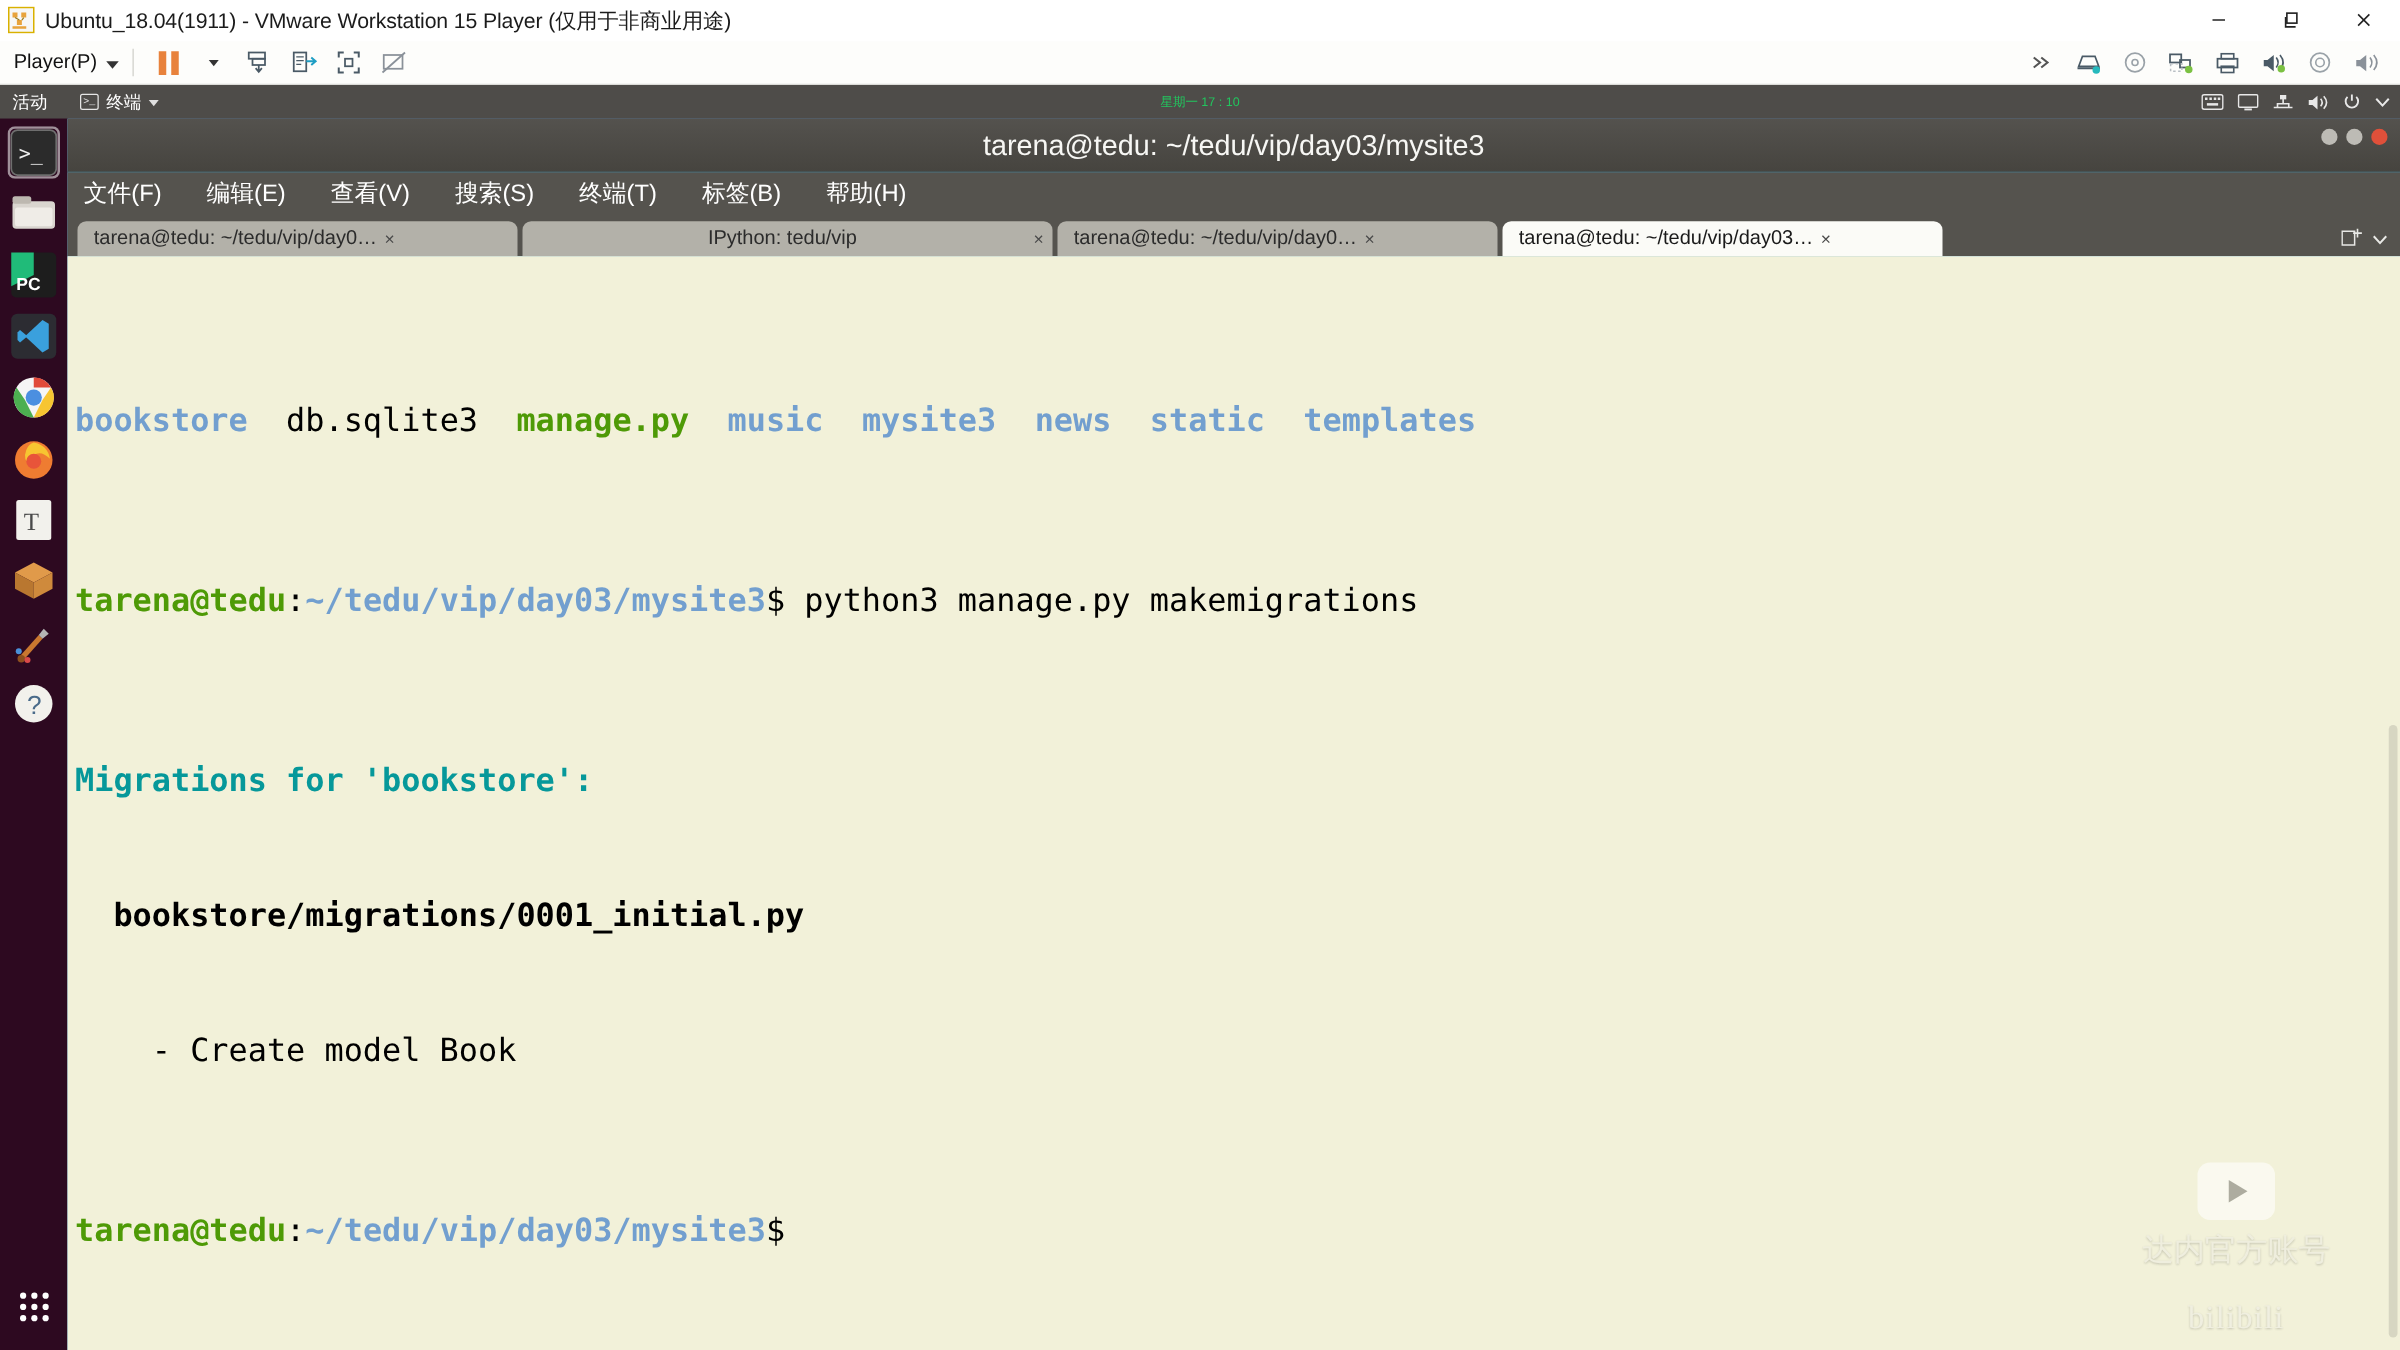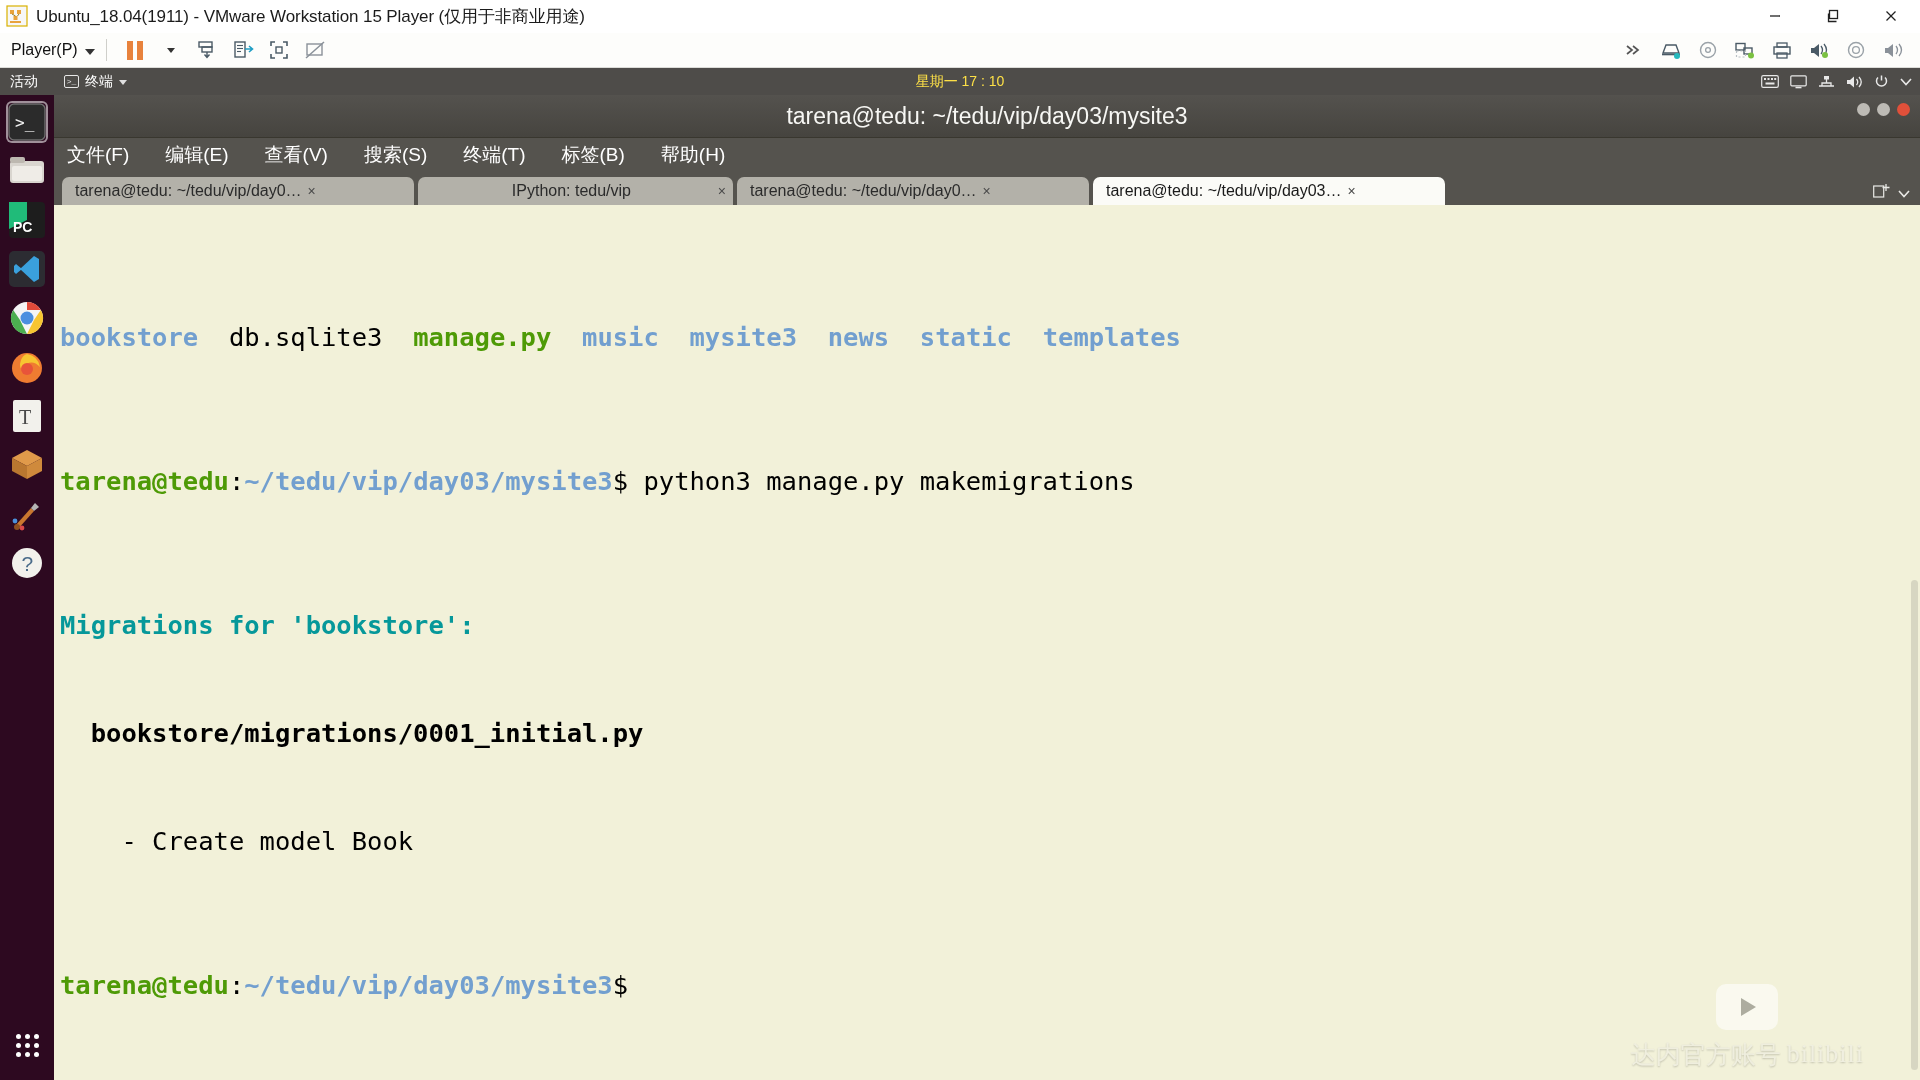--- a/index.html
+++ b/index.html
@@ -85,21 +85,21 @@
     width:15px;height:13px;border:1.6px solid #e6e6e6; border-radius:2px;
     display:flex;align-items:center;justify-content:center;
   }
   .gt-appicon span { font-size:8px; color:#e6e6e6; line-height:1; font-family:"Liberation Mono", monospace;}
   .gt-caret {
     width:0;height:0;border-left:4px solid transparent;border-right:4px solid transparent;
     border-top:5px solid #e0e0e0; margin-top:2px;
   }
   .gt-clock {
     position:absolute; left:50%; transform: translateX(-50%);
-    font-size:14px; color:#fde047; white-space:nowrap;
+    font-size:10px; color:#22c55e; white-space:nowrap;
   }
   .gt-tray {
     position:absolute; right: 8px; display:flex; align-items:center; gap:11px;
   }
   .gt-tray svg { display:block; }
 
   
   .dock {
     position: absolute; left: 0; top: 27px; width: 54px; height: 985px;
     background: rgba(45,10,32,0.93);
@@ -208,23 +208,24 @@
     width: 62px; height: 46px; border-radius: 10px;
     background: rgba(255,255,255,0.72);
     display:flex; align-items:center; justify-content:center;
   }
   .wm-play .tri {
     width:0;height:0;border-left: 15px solid #9e9e93;
     border-top: 9px solid transparent; border-bottom: 9px solid transparent;
     margin-left:3px;
   }
   .wm-text {
-    display:flex; align-items:flex-start; gap: 6px;
+    display:flex; align-items:center; gap: 18px;
     font-size: 25px; color: #efeee0; font-family: "Liberation Sans", sans-serif;
     text-shadow: 0 1px 2px rgba(0,0,0,0.25);
+    flex-direction: column;
   }
   .wm-logo { font-size: 26px; color:#f0efe2; font-family:"Liberation Serif", serif; letter-spacing:1px; }
 </style>
 </head>
 <body>
 
 <div id="app">
 
   <div class="vm-titlebar">
     <div class="vm-logo">
@@ -523,21 +524,21 @@
         <span>终端(T)</span>
         <span>标签(B)</span>
         <span>帮助(H)</span>
       </div>
 
       <div class="term-tabbar">
         <div class="term-tab" style="width:352px">
           <span class="tab-label">tarena@tedu: ~/tedu/vip/day0…</span>
           <span class="tab-close">×</span>
         </div>
-        <div class="term-tab" style="width:315px">
+        <div class="term-tab" style="width:424px">
           <span class="tab-label" style="text-align:center;flex:1">IPython: tedu/vip</span>
           <span class="tab-close">×</span>
         </div>
         <div class="term-tab" style="width:352px">
           <span class="tab-label">tarena@tedu: ~/tedu/vip/day0…</span>
           <span class="tab-close">×</span>
         </div>
         <div class="term-tab active" style="width:352px">
           <span class="tab-label">tarena@tedu: ~/tedu/vip/day03…</span>
           <span class="tab-close">×</span>

